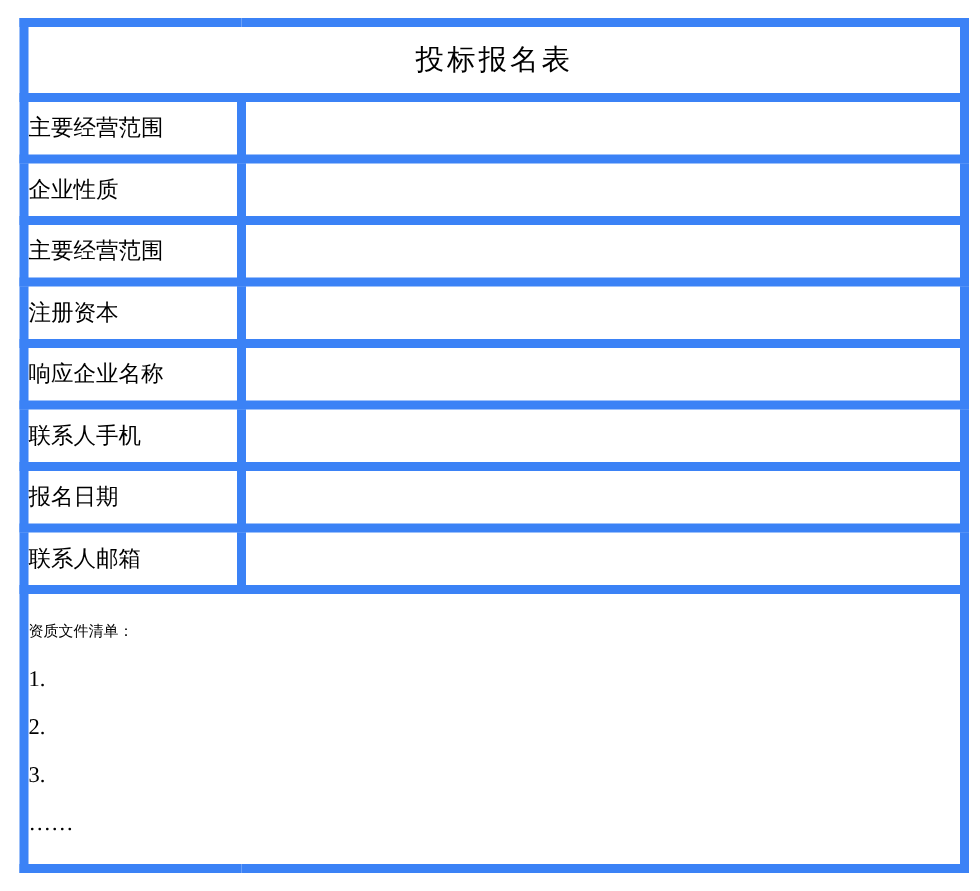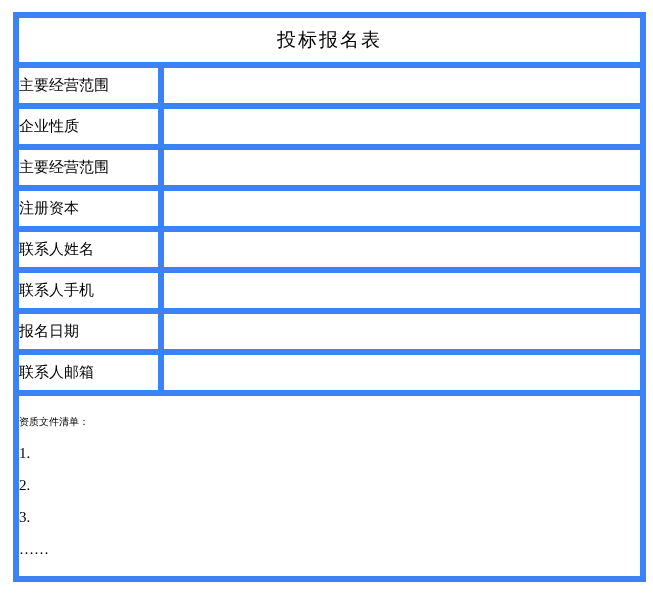--- a/index.html
+++ b/index.html
@@ -97,21 +97,21 @@
         <td class="value-cell"></td>
       </tr>
 
 
       <tr>
         <td class="label-cell">注册资本</td>
         <td class="value-cell"></td>
       </tr>
 
       <tr>
-        <td class="label-cell">联系人姓名</td>
+        <td class="label-cell">响应企业名称</td>
         <td class="value-cell"></td>
       </tr>
 
       <tr>
         <td class="label-cell">联系人手机</td>
         <td class="value-cell"></td>
       </tr>
 
       <tr>
         <td class="label-cell">报名日期</td>

